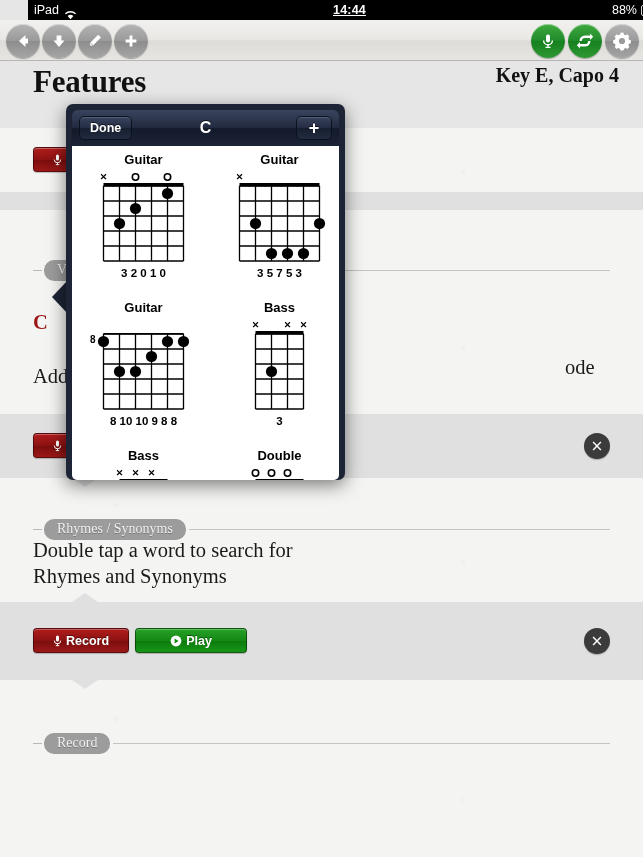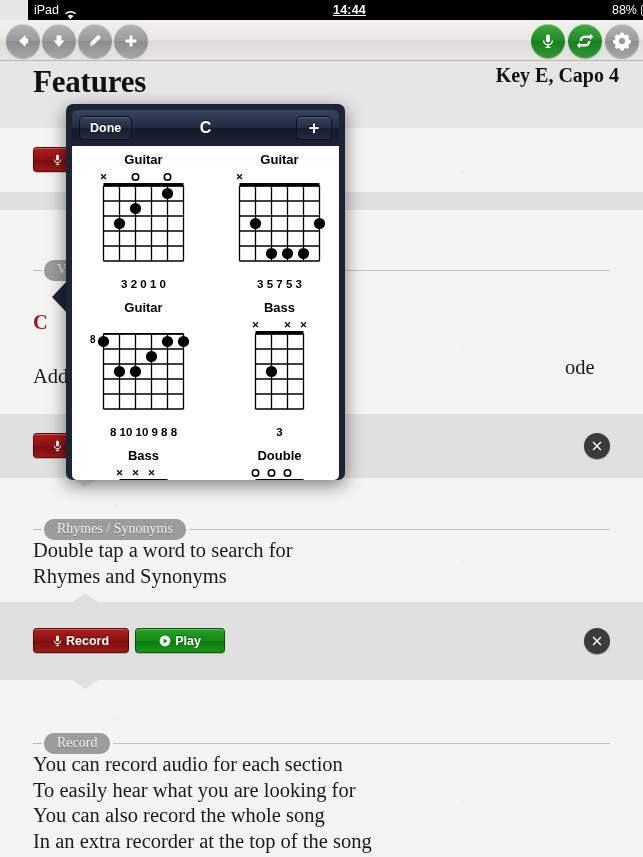--- a/index.html
+++ b/index.html
@@ -141,21 +141,21 @@
   .nav-plus { right: 7px; width: 36px; font-size: 18px; }
 
   .pop-body {
     position: relative; height: 334px; background: #fff;
     border-radius: 0 0 5px 5px; overflow: hidden;
   }
   .chord-grid { position: relative; width: 100%; }
   .chord-cell { position: absolute; text-align: center; }
   .chord-name { font-size: 13px; font-weight: bold; color: #000; margin-bottom: 3px; }
   .chord-svg { display: block; margin: 0 auto; }
-  .chord-frets { font-size: 11.5px; font-weight: bold; color: #000; letter-spacing: 0; margin-top: 13px; }
+  .chord-frets { font-size: 11.5px; font-weight: bold; color: #000; letter-spacing: 0; margin-top: 2px; }
 </style>
 </head>
 <body>
 
 <div id="screen">
 
   <div class="statusbar">
     <div class="sb-left">
       <span>iPad</span>
       <span class="wifi-icon">
@@ -283,44 +283,40 @@
 
   <div style="position:absolute;top:602px;left:0;right:0;height:78px;background:#e0e0e0;">
     <div class="btn-rec" style="left:33px; top:26px; width:96px;">
       <svg width="9" height="12" viewBox="0 0 9 12">
         <rect x="3" y="0.5" width="3" height="6" rx="1.5" fill="#fff"></rect>
         <path d="M1.3 5.6a3.2 3.2 0 0 0 6.4 0" stroke="#fff" stroke-width="1" fill="none"></path>
         <path d="M4.5 8.4v2M2.8 10.6h3.4" stroke="#fff" stroke-width="1"></path>
       </svg>
       <span>Record</span>
     </div>
-    <div class="btn-play" style="left:135px; top:26px; width:90px;">
+    <div class="btn-play" style="left:135px; top:26px; width:112px;">
       <svg width="12" height="12" viewBox="0 0 12 12">
         <circle cx="6" cy="6" r="5.4" fill="#fff"></circle>
         <path d="M4.6 3.4 L8.6 6 L4.6 8.6 Z" fill="#148914"></path>
       </svg>
       <span>Play</span>
     </div>
     <div class="close-x" style="right:33px; top:26px;">
       <svg width="14" height="14" viewBox="0 0 14 14">
           <path d="M3.6 2.6 7 6 10.4 2.6 11.4 3.6 8 7l3.4 3.4-1 1L7 8l-3.4 3.4-1-1L6 7 2.6 3.6z" fill="#fff"></path>
         </svg>
     </div>
   </div>
 
   <div class="sheet" style="top:680px; height:177px;">
     <div class="notch-top"></div>
     <div class="sec-label-row" style="top:53px;">
       <span class="sec-pill">Record</span>
       <span class="sec-rule"></span>
     </div>
-    <div class="body-text" style="top:72px;">You can record audio for each section
-To easily hear what you are looking for
-You can also record the whole song
-In an extra recorder at the top of the song</div>
   </div>
 
   <div class="pop-arrow" style="left:52px; top:280px;"></div>
   <div class="popover">
     <div class="pop-nav">
       <div class="nav-btn nav-done">Done</div>
       <div class="pop-title">C</div>
       <div class="nav-btn nav-plus">+</div>
     </div>
     <div class="pop-body">

